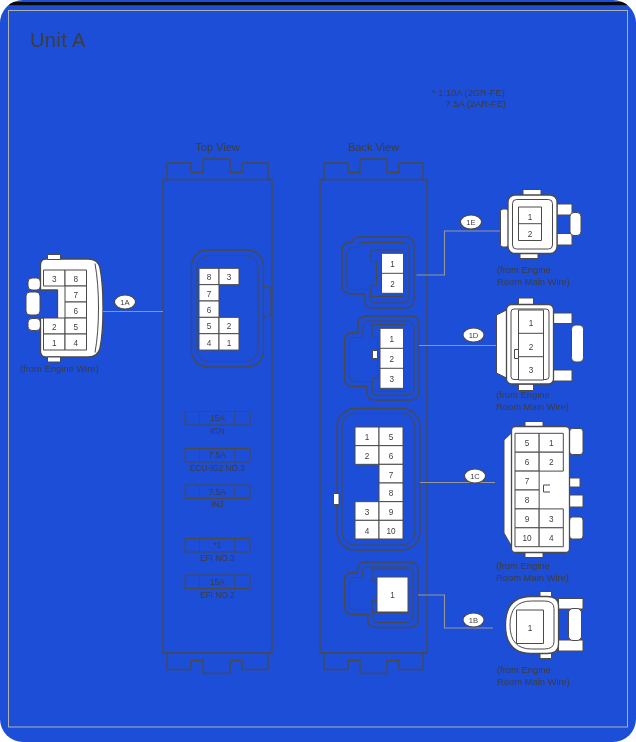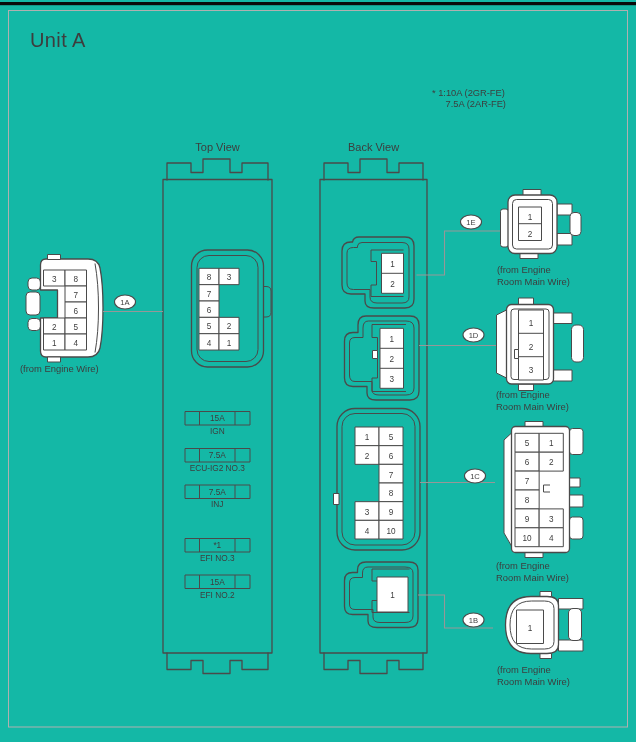--- a/index.html
+++ b/index.html
@@ -1,16 +1,16 @@
 <!DOCTYPE html>
 <html><head>
 <meta charset="utf-8">
 <style>
   html,body{margin:0;padding:0;background:#ffffff;}
-  .stage{position:relative;width:636px;height:742px;background:#14b8a6;overflow:hidden;}
+  .stage{position:relative;width:636px;height:742px;background:#1d4ed8;overflow:hidden;border-radius:23px;}
   svg{position:absolute;left:0;top:0;}
   .s  {fill:none;stroke:#4a4a4a;stroke-width:1.3;stroke-linejoin:round;stroke-linecap:round;}
   .s1 {fill:none;stroke:#4a4a4a;stroke-width:1;stroke-linejoin:round;}
   .sw {fill:#ffffff;stroke:#4a4a4a;stroke-width:1.3;stroke-linejoin:round;}
   .sw1{fill:#ffffff;stroke:#4a4a4a;stroke-width:1;stroke-linejoin:round;}
   .ld {fill:none;stroke:#979797;stroke-width:1.1;}
   .ov {fill:#ffffff;stroke:#4a4a4a;stroke-width:1.1;}
   .bar{fill:#0a0a0a;}
   .frame{fill:none;stroke:#b0b0b0;stroke-width:1;}
   text{fill:#3d3d3d;font-family:"Liberation Sans",sans-serif;}

